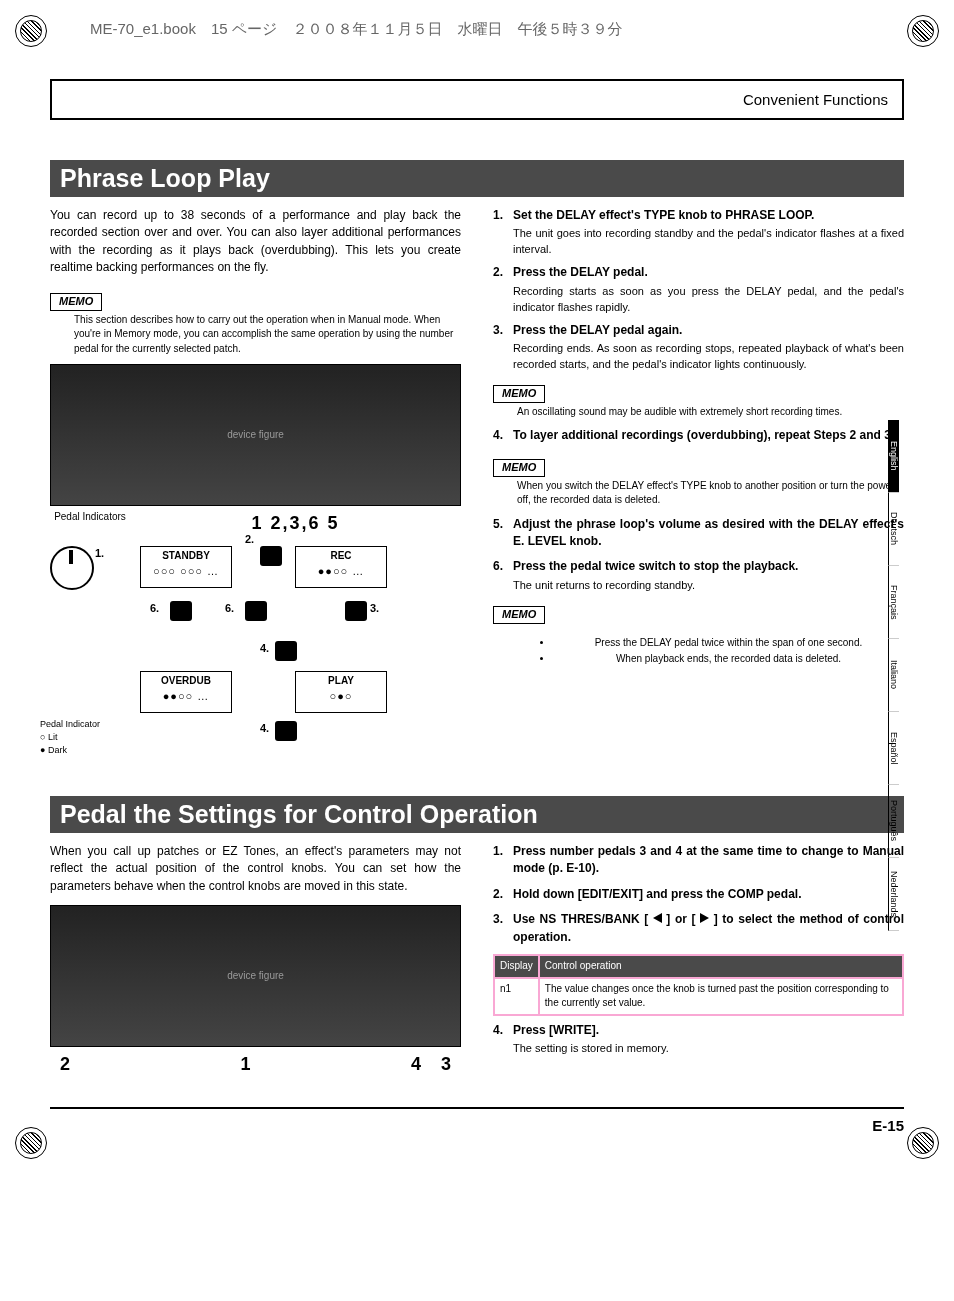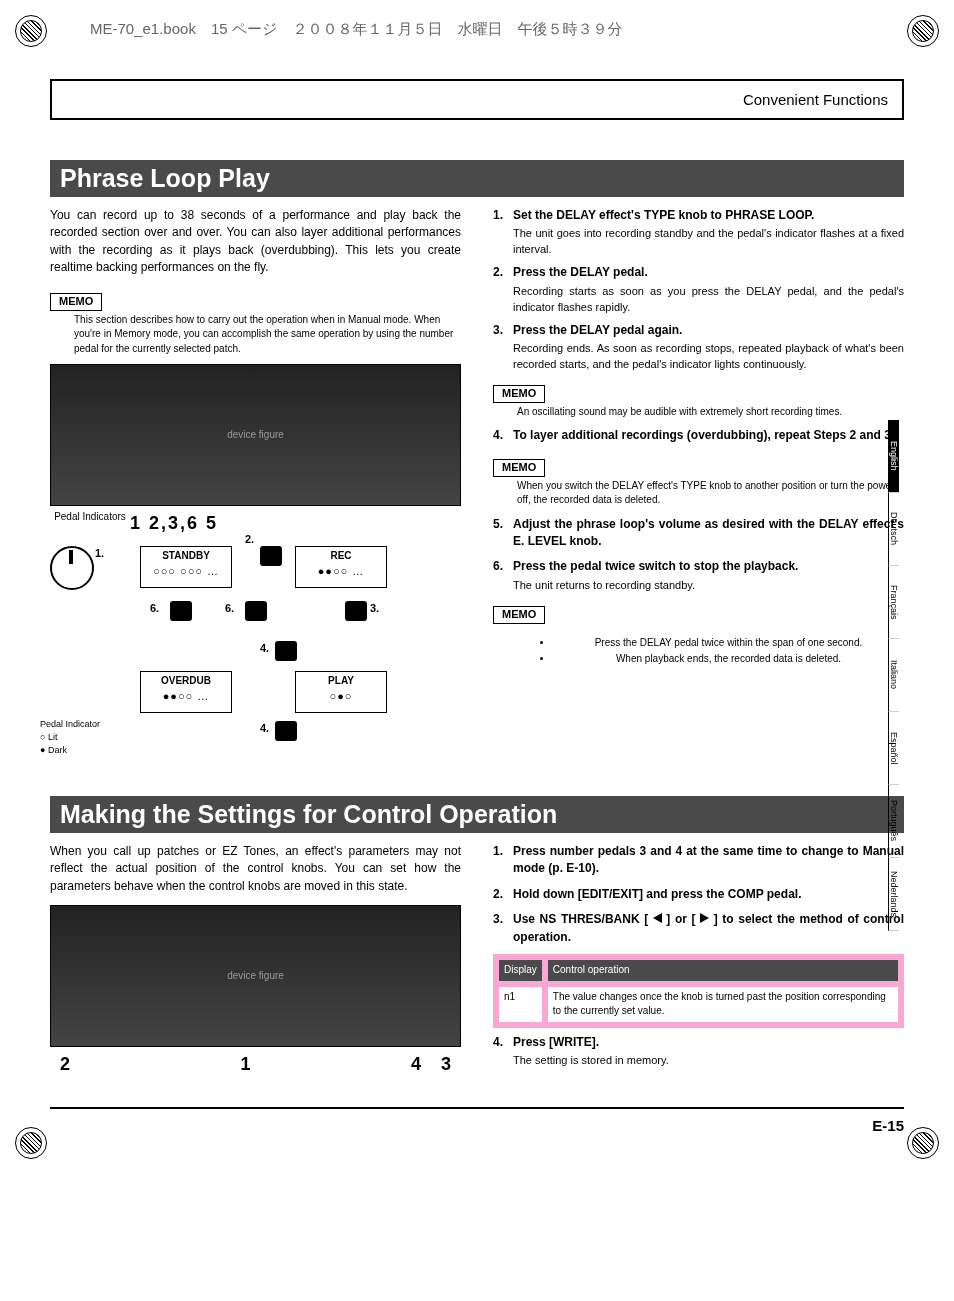--- a/index.html
+++ b/index.html
@@ -69,20 +69,21 @@
     margin-bottom: 10px;
   }
   .memo-badge {
     display:inline-block;
     border:1.5px solid #000;
     border-radius:0;
     padding:0 8px;
     font-weight:bold;
     font-size:11px;
     margin:6px 0 2px 0;
+    font-style:italic;
   }
   .memo-text {
     font-size: 10px;
     margin-left: 24px;
     margin-bottom: 8px;
   }
   .device-img {
     background: linear-gradient(#222,#444);
     border:1px solid #000;
     height: 140px;
@@ -135,21 +136,21 @@
   .step .body .desc { font-size:11px; text-align:justify;}
   .bullets { font-size:10px; margin-left:20px;}
   .bullets li { margin-bottom:2px;text-align:center;}
   .ctrl-table {
     border-collapse:collapse;
     width:100%;
     font-size:10px;
     margin:6px 0;
   }
   .ctrl-table th, .ctrl-table td {
-    border:6px solid #f9a8d4;
+    border:2px solid #f9a8d4;
     padding:3px 5px;
     text-align:left;
     vertical-align:top;
   }
   .ctrl-table th {
     background:#4a4a4a;
     color:#fff;
     font-weight:normal;
   }
   .lang-tabs {
@@ -235,21 +236,21 @@
   <div class="section-title">Phrase Loop Play</div>
   <div class="two-col">
     <div class="col">
       <div class="intro">You can record up to 38 seconds of a performance and play back the recorded section over and over. You can also layer additional performances with the recording as it plays back (overdubbing). This lets you create realtime backing performances on the fly.</div>
       <span class="memo-badge">MEMO</span>
       <div class="memo-text">This section describes how to carry out the operation when in Manual mode. When you're in Memory mode, you can accomplish the same operation by using the number pedal for the currently selected patch.</div>
 
       <div class="device-img">device figure</div>
       <div class="fig-labels">
         <div class="lbl">Pedal Indicators</div>
-        <div class="big-nums" style="flex:1;">1    2,3,6    5</div>
+        <div class="big-nums" style="flex:1;text-align:center;">1    2,3,6    5</div>
       </div>
 
       <div class="state-grid">
         <div class="knob"></div>
         <span class="num-lbl" style="left:45px;top:0;">1.</span>
 
         <div class="state-box" style="left:90px;top:0;">
           <span>STANDBY</span>
           <div class="dots">○○○ ○○○ …</div>
         </div>
@@ -342,21 +343,21 @@
       <span class="memo-badge">MEMO</span>
       <ul class="bullets">
         <li>Press the DELAY pedal twice within the span of one second.</li>
         <li>When playback ends, the recorded data is deleted.</li>
       </ul>
     </div>
   </div>
 
   <div class="section-gap"></div>
 
-  <div class="section-title">Making the Settings for Control Operation</div>
+  <div class="section-title">Pedal the Settings for Control Operation</div>
   <div class="two-col">
     <div class="col">
       <div class="intro">When you call up patches or EZ Tones, an effect's parameters may not reflect the actual position of the control knobs. You can set how the parameters behave when the control knobs are moved in this state.</div>
       <div class="device-img2">device figure</div>
       <div class="fig2-nums">
         <span style="flex:0 0 40px;">2</span>
         <span style="flex:1;text-align:center;">1</span>
         <span style="flex:0 0 30px;text-align:right;">4</span>
         <span style="flex:0 0 30px;text-align:right;">3</span>
       </div>

